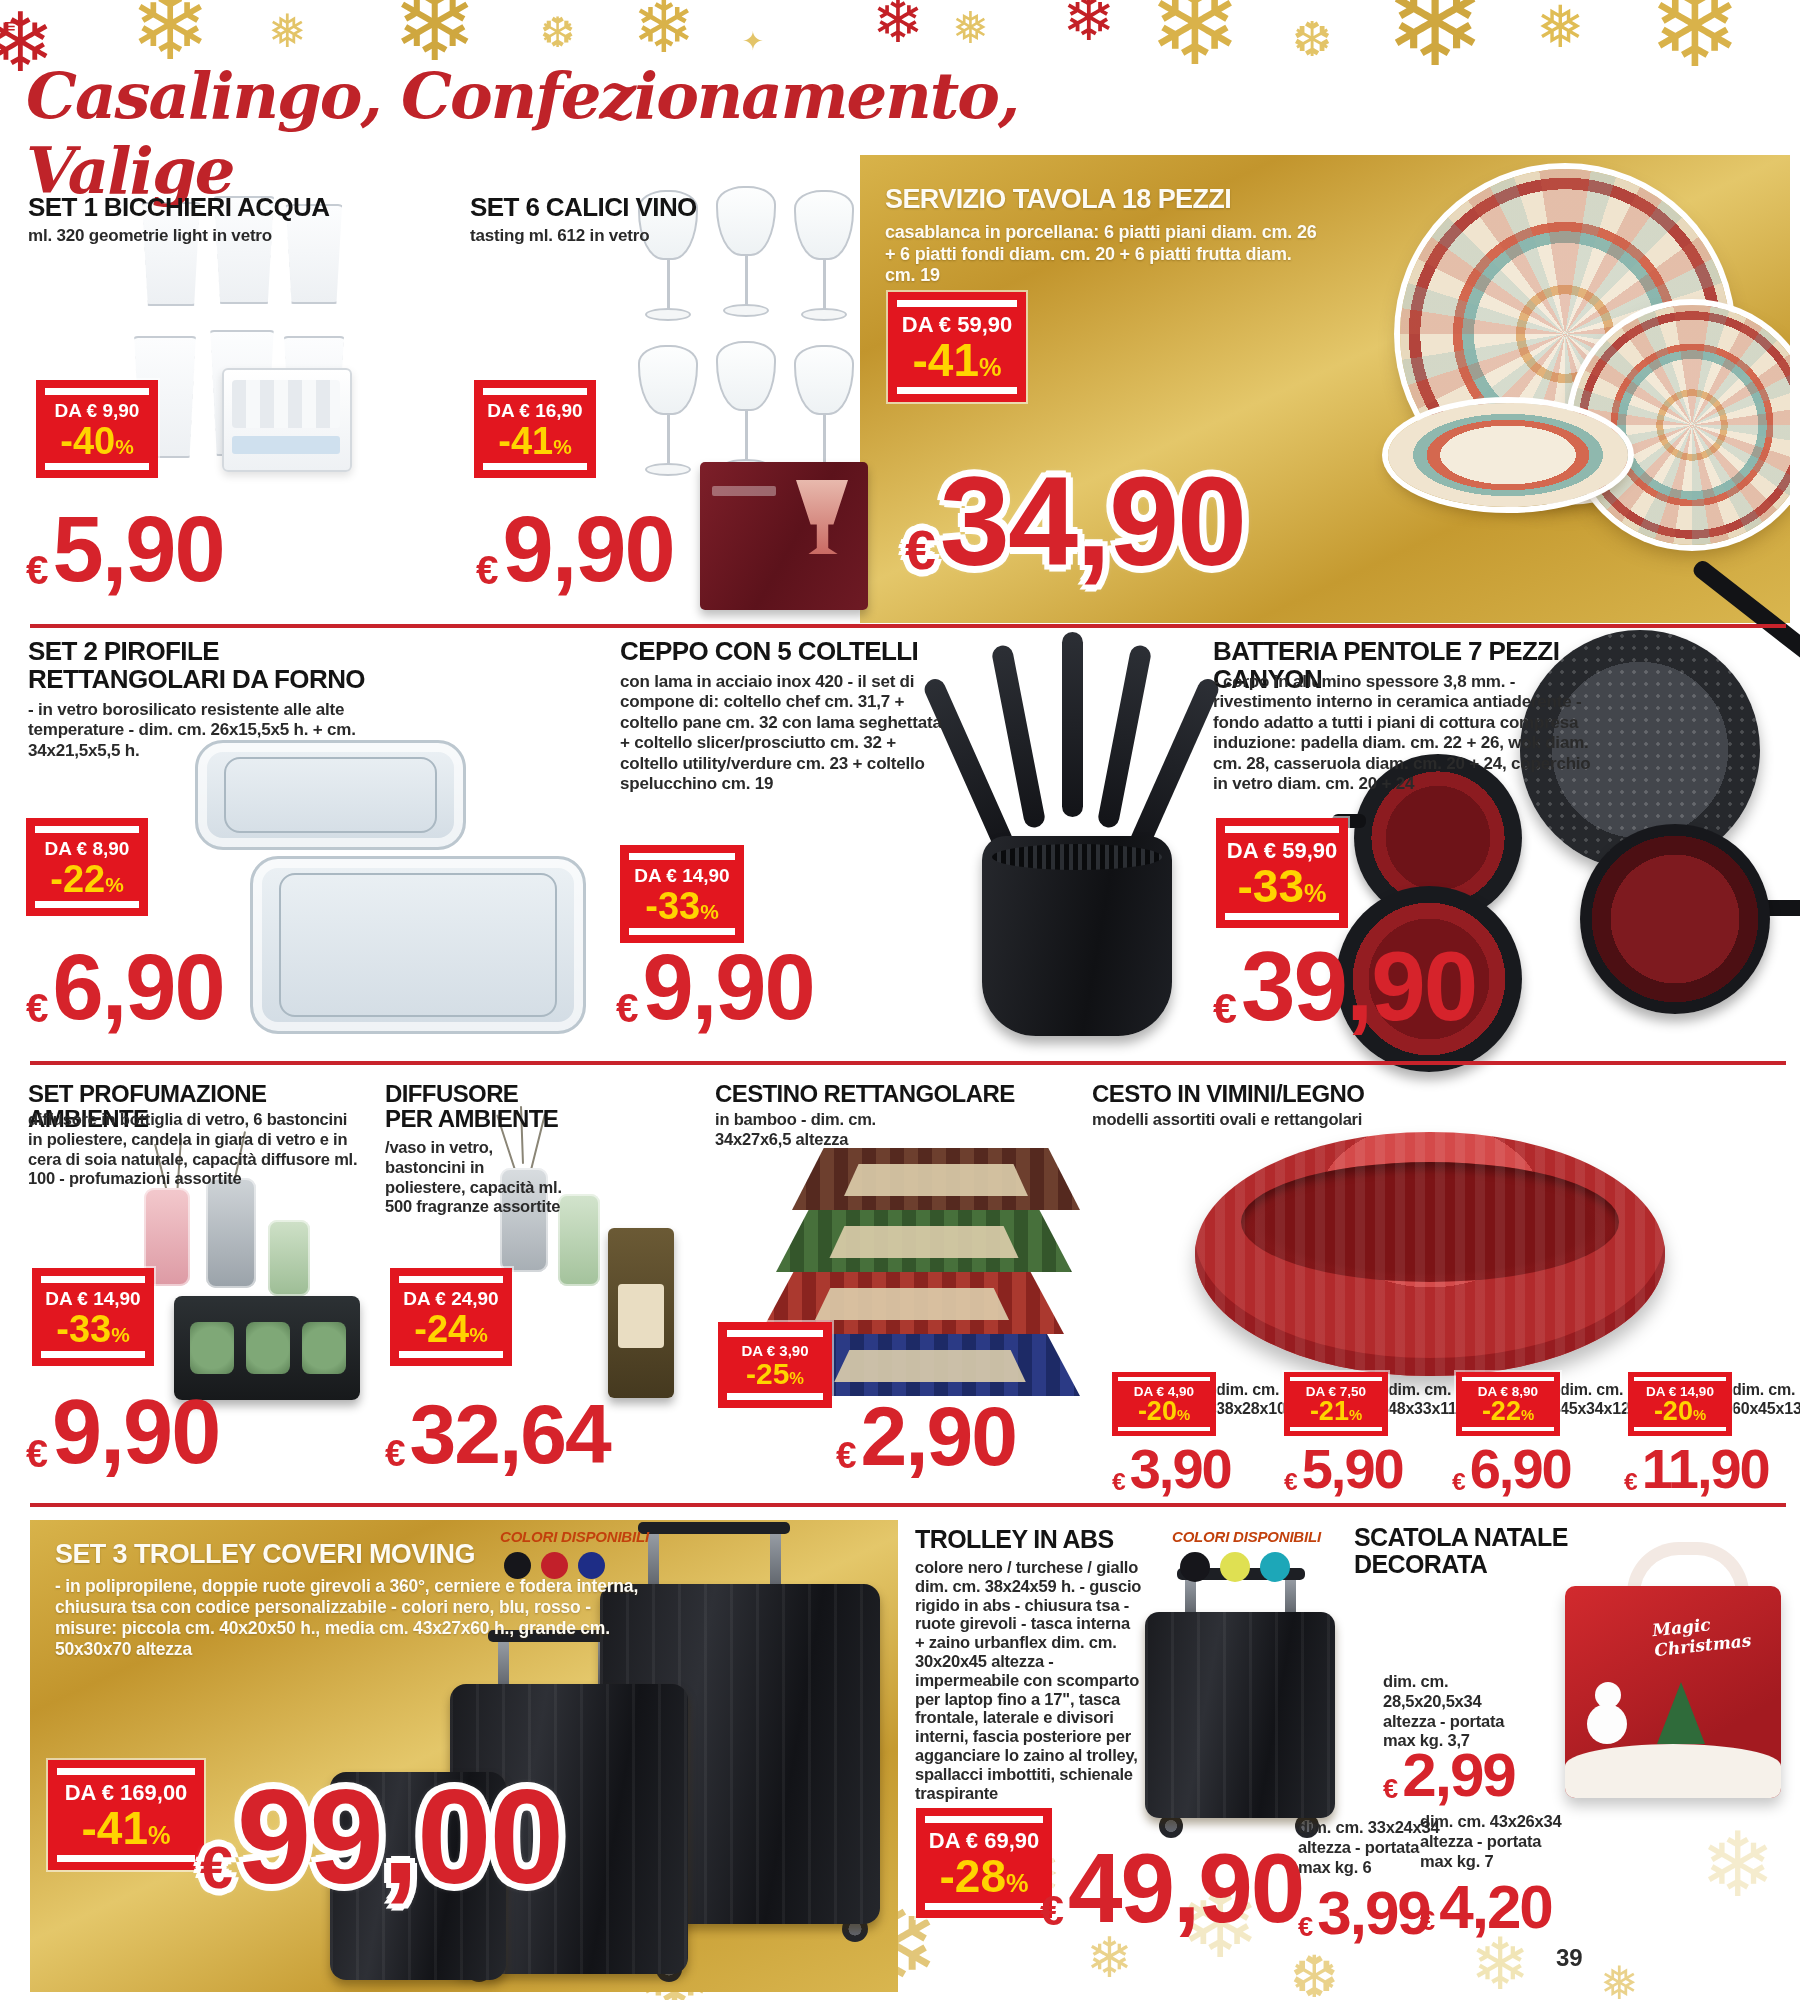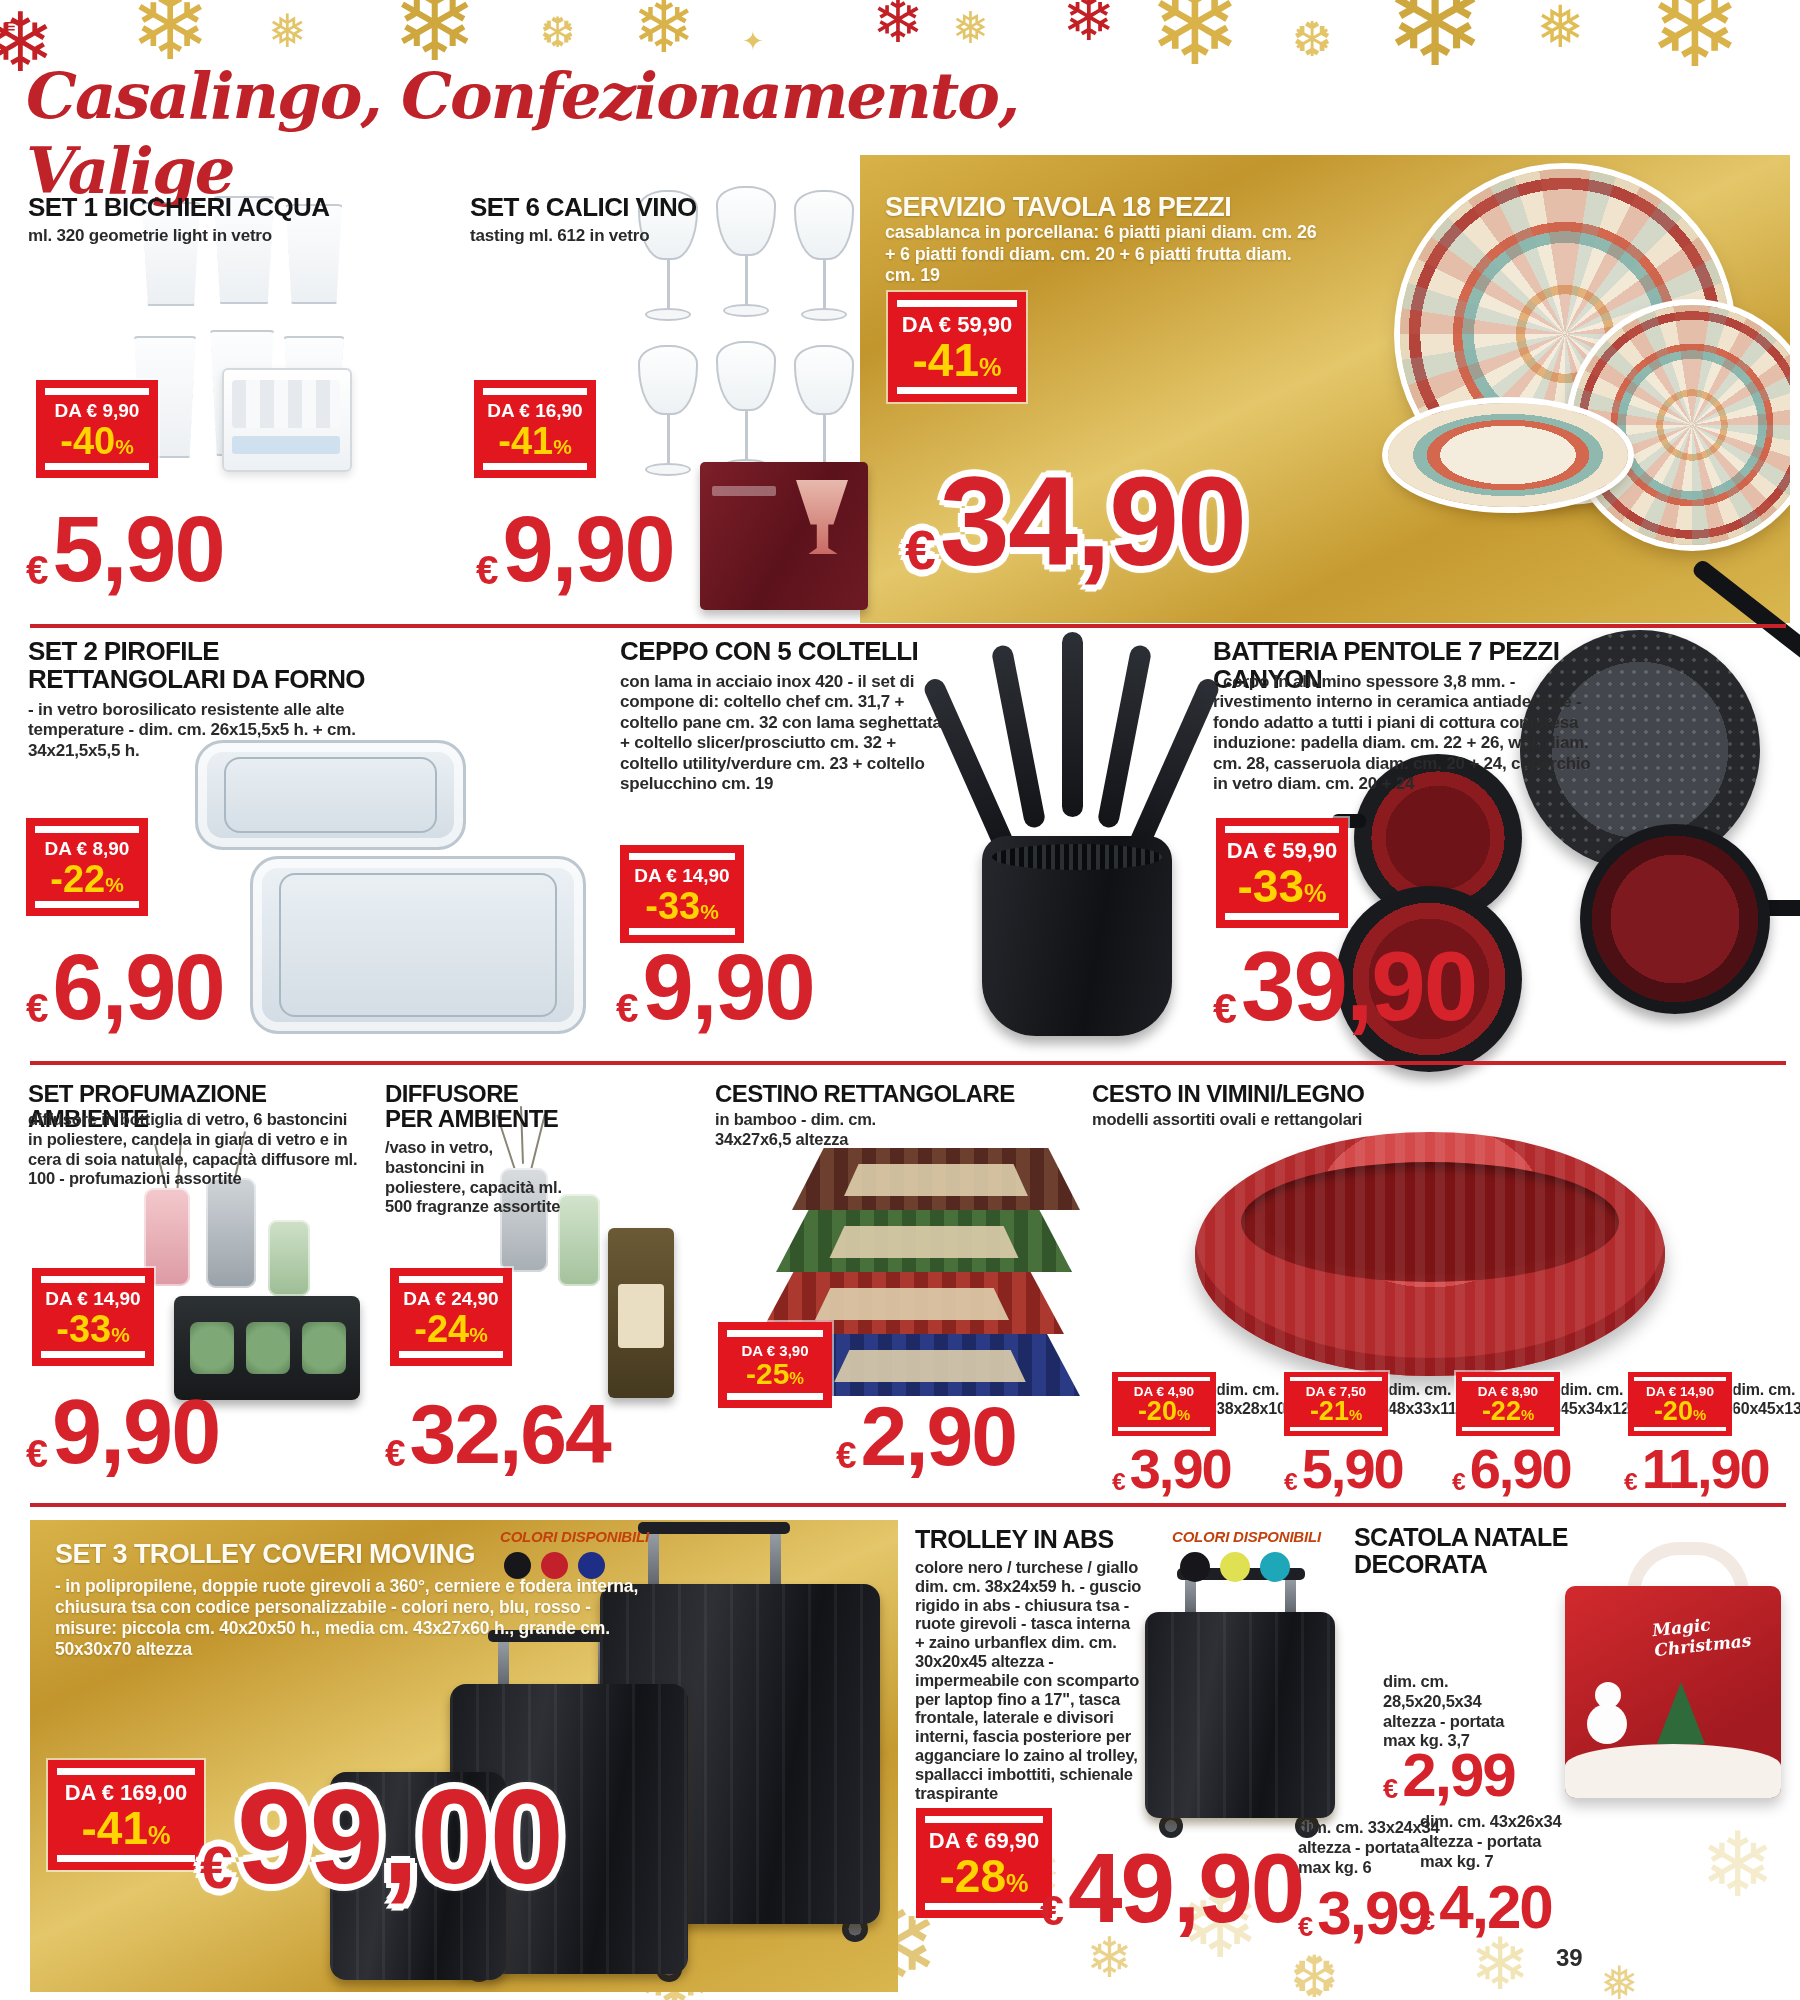--- a/index.html
+++ b/index.html
@@ -168,21 +168,21 @@
   <div class="price" style="left:476px;top:512px;font-size:92px;">
     <span class="eur">€</span>
       <span>9,90</span>
   </div>
 
   <div class="abs gold z1" style="left:860px;top:155px;width:930px;height:468px;overflow:hidden;">
     <div class="plate" style="left:540px;top:14px;width:330px;height:330px;"></div>
     <div class="plate" style="left:712px;top:150px;width:240px;height:240px;"></div>
     <div class="abs" style="left:528px;top:248px;width:240px;height:104px;border-radius:50%;box-shadow:0 0 0 6px #fff,0 8px 14px rgba(80,50,0,.35);background:radial-gradient(ellipse,#f4ecdc 0 40%,#d4684f 40% 48%,#8fb8ae 48% 56%,#f0e4cf 56% 78%,#b3443c 78% 100%);"></div>
   </div>
-  <div class="prod-title white-t" style="left:885px;top:185px;width:460px;font-size:27px;margin-top:8px;">SERVIZIO TAVOLA 18 PEZZI</div>
+  <div class="prod-title white-t" style="left:885px;top:185px;width:460px;font-size:27px;">SERVIZIO TAVOLA 18 PEZZI</div>
   <div class="prod-desc white-t" style="left:885px;top:222px;width:440px;font-size:18px;">casablanca in porcellana: 6 piatti piani diam. cm. 26 + 6 piatti fondi diam. cm. 20 + 6 piatti frutta diam. cm. 19</div>
   <div class="badge badge-lg" style="left:888px;top:292px;width:120px;">
     <div class="bar"></div>
     <div class="da">DA € 59,90</div>
     <div class="pct"><span>-41</span><span class="sign">%</span></div>
     <div class="bar"></div>
   </div>
   <div class="price outline" style="left:905px;top:470px;font-size:126px;">
     <span class="eur">€</span>
       <span>34,90</span>

